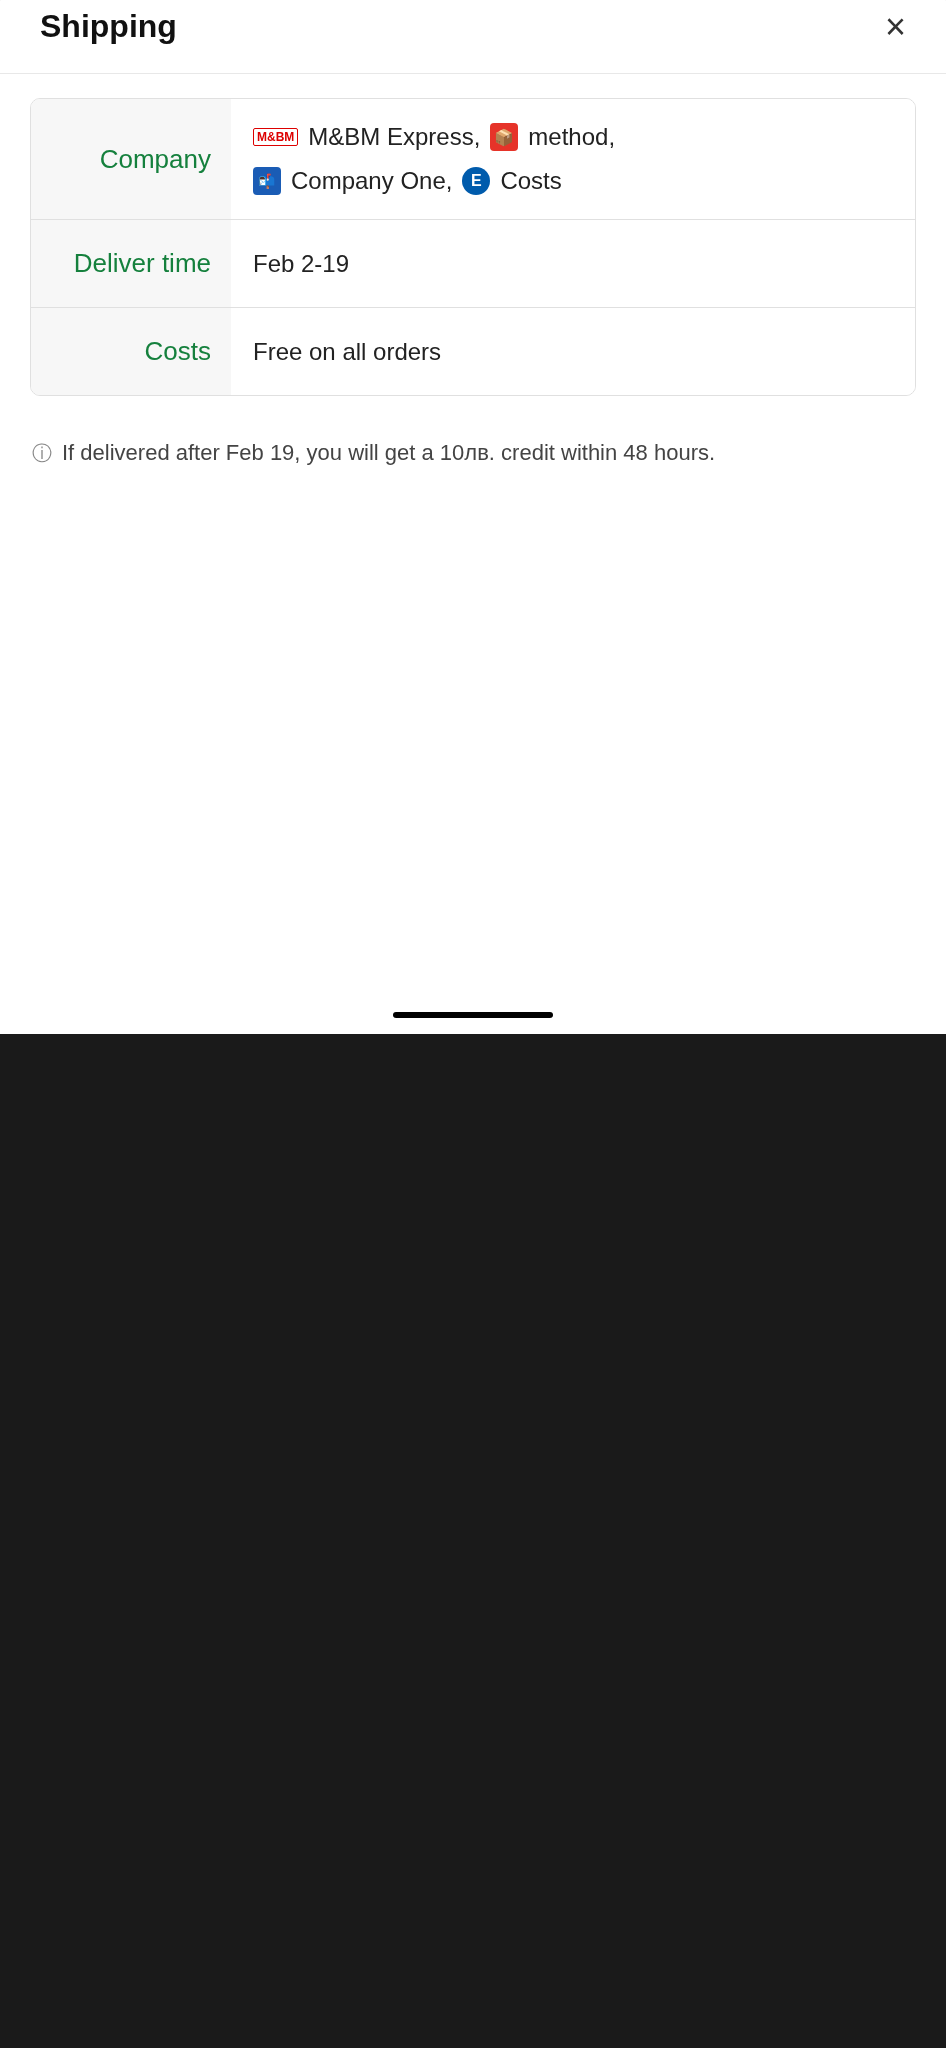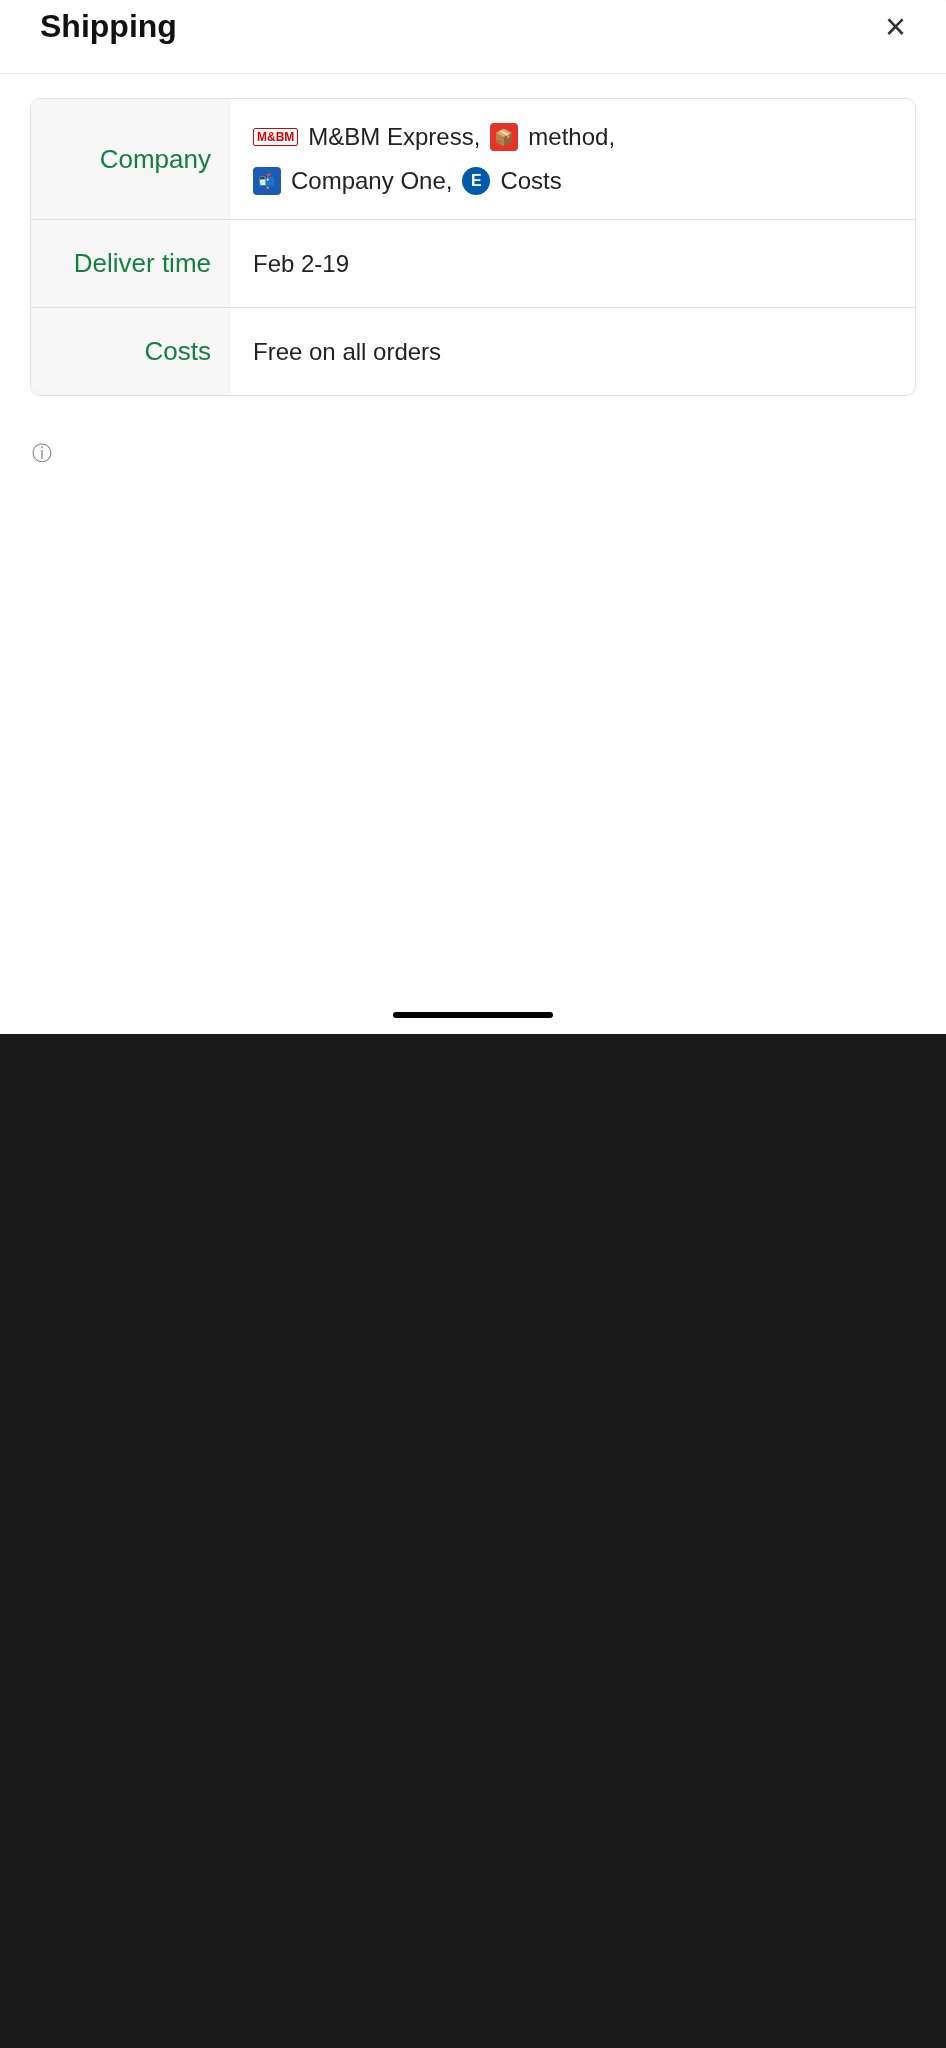--- a/index.html
+++ b/index.html
@@ -696,19 +696,20 @@
         </div>
         <div class="table-cell-value">
           <span>Free on all orders</span>
         </div>
       </div>
 
     </div>
 
     <div class="shipping-note">
       <span class="info-icon">ⓘ</span>
+      <span>If delivered after Feb 19, you will get a 10лв. credit within 48 hours.</span>
     </div>
 
     <div class="home-indicator"></div>
 
   </div>
 
 </div>
 
 </body></html>

